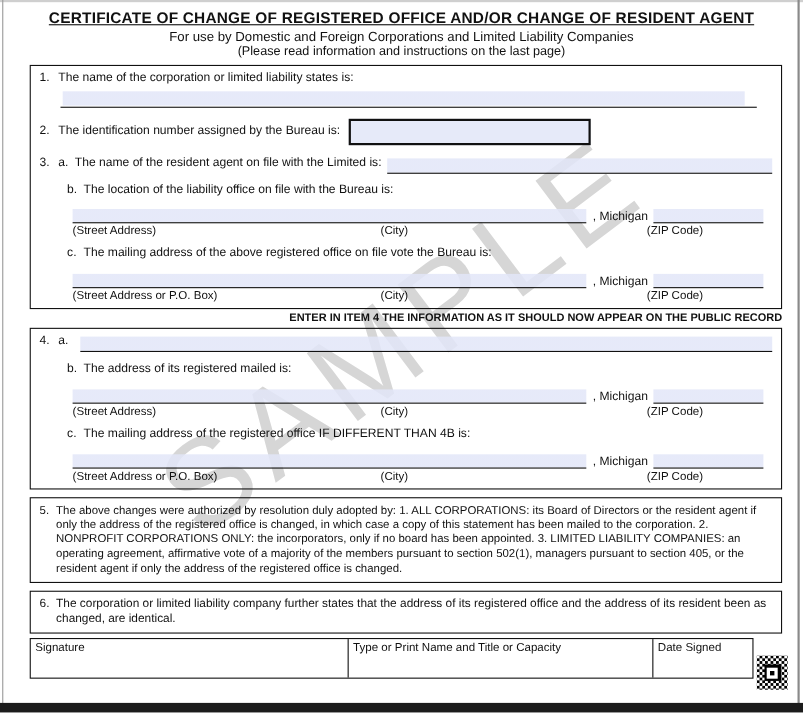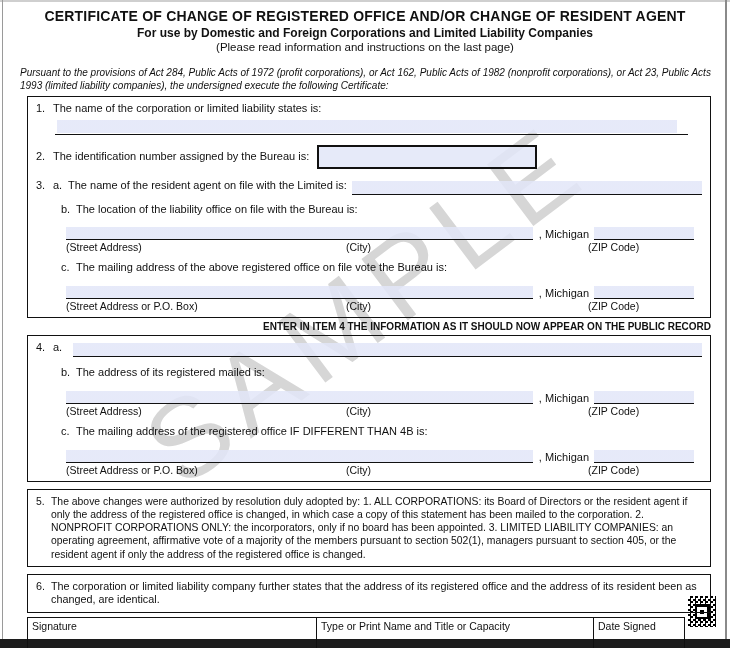--- a/index.html
+++ b/index.html
@@ -20,22 +20,22 @@
     position:absolute; left:95px; top:240px; width:540px; z-index:0;
     font-size:112px; letter-spacing:10px; color:#d6d6d6; font-weight:400;
     transform:rotate(-37deg); text-align:center; pointer-events:none;
     user-select:none;
   }
 
   .content { position:relative; z-index:1; padding-top:8px; }
 
   
   .hdr { text-align:center; line-height:1.2; }
-  .hdr h1 { font-size:14px; font-weight:bold; letter-spacing:0.2px; }
-  .hdr h2 { font-size:12px; font-weight:bold; margin-top:1px; }
+  .hdr h1 { font-size:14px; font-weight:bold; letter-spacing:0.2px;text-decoration:underline; }
+  .hdr h2 { font-size:12px; font-weight:normal; margin-top:1px; }
   .hdr .note { font-size:11.5px; margin-top:1px; }
   .pursuant {
     font-size:10px; font-style:italic; margin:11px 18px 0 20px; line-height:1.3;
   }
 
   
   .box {
     border:1.6px solid #111; margin-left:27px; width:684px;
     padding:5px 8px; background:transparent;
   }
@@ -130,21 +130,20 @@
   <div class="watermark">SAMPLE</div>
 
   <div class="content">
 
     <div class="hdr">
       <h1>CERTIFICATE OF CHANGE OF REGISTERED OFFICE AND/OR CHANGE OF RESIDENT AGENT</h1>
       <h2>For use by Domestic and Foreign Corporations and Limited Liability Companies</h2>
       <div class="note">(Please read information and instructions on the last page)</div>
     </div>
 
-    <p class="pursuant">Pursuant to the provisions of Act 284, Public Acts of 1972 (profit corporations), or Act 162, Public Acts of 1982 (nonprofit corporations), or Act 23, Public Acts 1993 (limited liability companies), the undersigned execute the following Certificate:</p>
 
     <div class="box box1">
 
       <div class="row">
         <span class="n">1.</span>
         <span>The name of the corporation or limited liability states is:</span>
       </div>
       <div class="field-bar"></div>
 
       <div class="row id-row">

